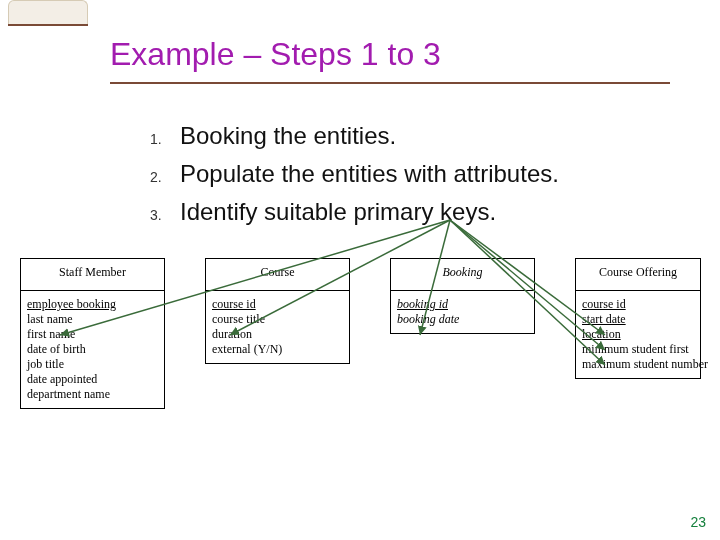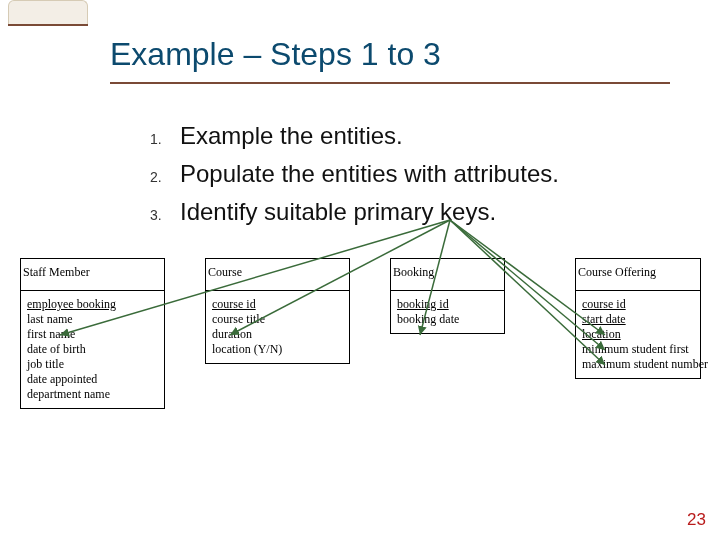--- a/index.html
+++ b/index.html
@@ -11,21 +11,21 @@
     width: 80px; height: 24px;
     background: #f3eee6;
     border: 1px solid #d6cbb5;
     border-bottom: none;
     border-radius: 6px 6px 0 0;
   }
   .title {
     position: absolute;
     top: 36px; left: 110px;
     font-size: 32px;
-    color: #0c4a6e;
+    color: #a21caf;
   }
   .title-underline {
     position: absolute;
     top: 82px; left: 110px;
     width: 560px; height: 0;
     border-top: 2px solid #7a4a36;
   }
   .tab-shadow {
     position: absolute;
     top: 24px; left: 8px;
@@ -46,33 +46,33 @@
     width: 700px; height: 240px;
   }
   .entity {
     position: absolute;
     border: 1px solid #000;
     background: #fff;
     font-family: "Times New Roman", serif;
     font-size: 12px;
   }
   .entity-header {
-    text-align: left;
+    text-align: center;
     padding: 6px 2px 10px 2px;
     border-bottom: 1px solid #000;
     font-family: "Times New Roman", serif;
   }
   .entity-body { padding: 6px 6px; }
   .attr { white-space: nowrap; line-height: 1.25; }
   .pk { text-decoration: underline; }
   .page-num {
     position: absolute;
     bottom: 10px; right: 14px;
-    font-size: 17px;
-    color: #b91c1c;
+    font-size: 14px;
+    color: #15803d;
   }
   svg.arrows {
     position: absolute;
     top: 0; left: 0;
     width: 720px; height: 540px;
     pointer-events: none;
   }
 </style>
 </head>
 <body>
@@ -80,21 +80,21 @@
 <div class="slide">
   <div class="tab"></div>
   <div class="tab-shadow"></div>
 
   <div class="title">Example – Steps 1 to 3</div>
   <div class="title-underline"></div>
 
   <ol class="steps">
     <li>
       <span class="step-num">1.</span>
-      <span>Example the entities.</span>
+      <span>Booking the entities.</span>
     </li>
     <li>
       <span class="step-num">2.</span>
       <span>Populate the entities with attributes.</span>
     </li>
     <li>
       <span class="step-num">3.</span>
       <span>Identify suitable primary keys.</span>
     </li>
   </ol>
@@ -111,24 +111,24 @@
           <div class="attr">date appointed</div>
           <div class="attr">department name</div>
         </div>
       </div>
       <div class="entity" style="left: 195px; top: 0px; width: 145px;">
         <div class="entity-header">Course</div>
         <div class="entity-body">
           <div class="attr pk">course id</div>
           <div class="attr">course title</div>
           <div class="attr">duration</div>
-          <div class="attr">location (Y/N)</div>
+          <div class="attr">external (Y/N)</div>
         </div>
       </div>
-      <div class="entity" style="left: 380px; top: 0px; width: 115px;">
+      <div class="entity" style="left: 380px; top: 0px; width: 145px; font-style: italic;">
         <div class="entity-header">Booking</div>
         <div class="entity-body">
           <div class="attr pk">booking id</div>
           <div class="attr">booking date</div>
         </div>
       </div>
       <div class="entity" style="left: 565px; top: 0px; width: 126px;">
         <div class="entity-header">Course Offering</div>
         <div class="entity-body">
           <div class="attr pk">course id</div>

